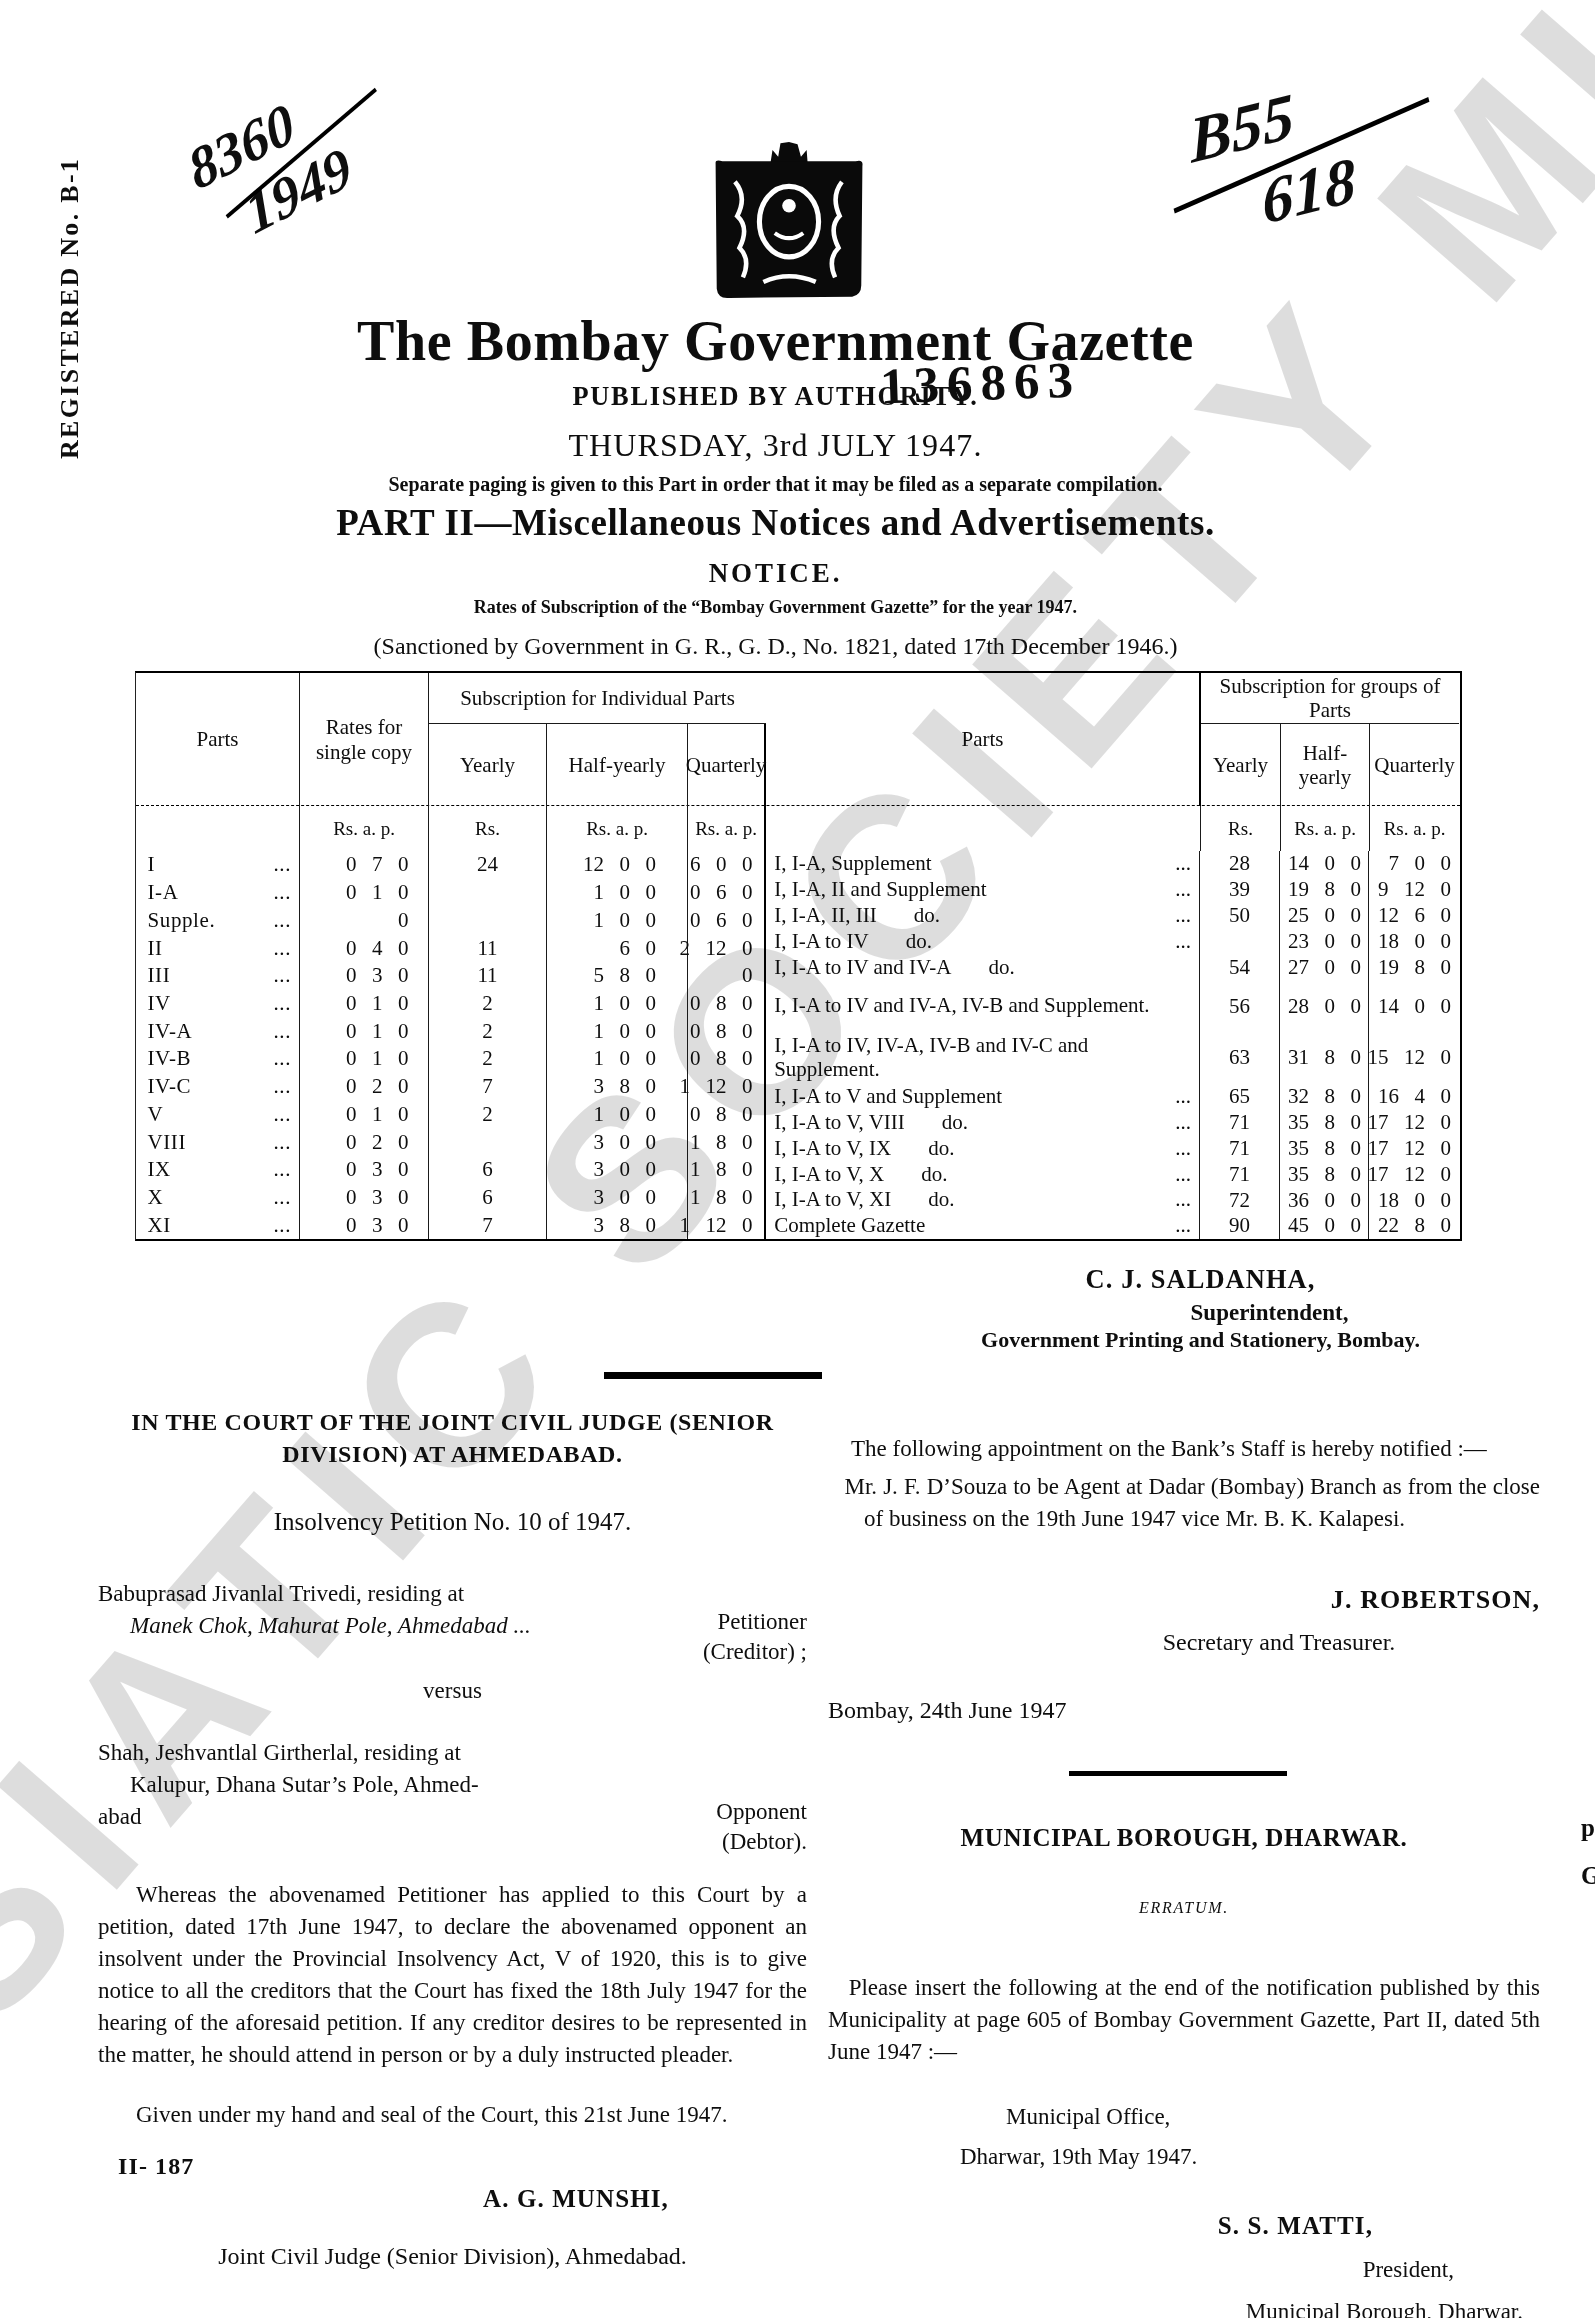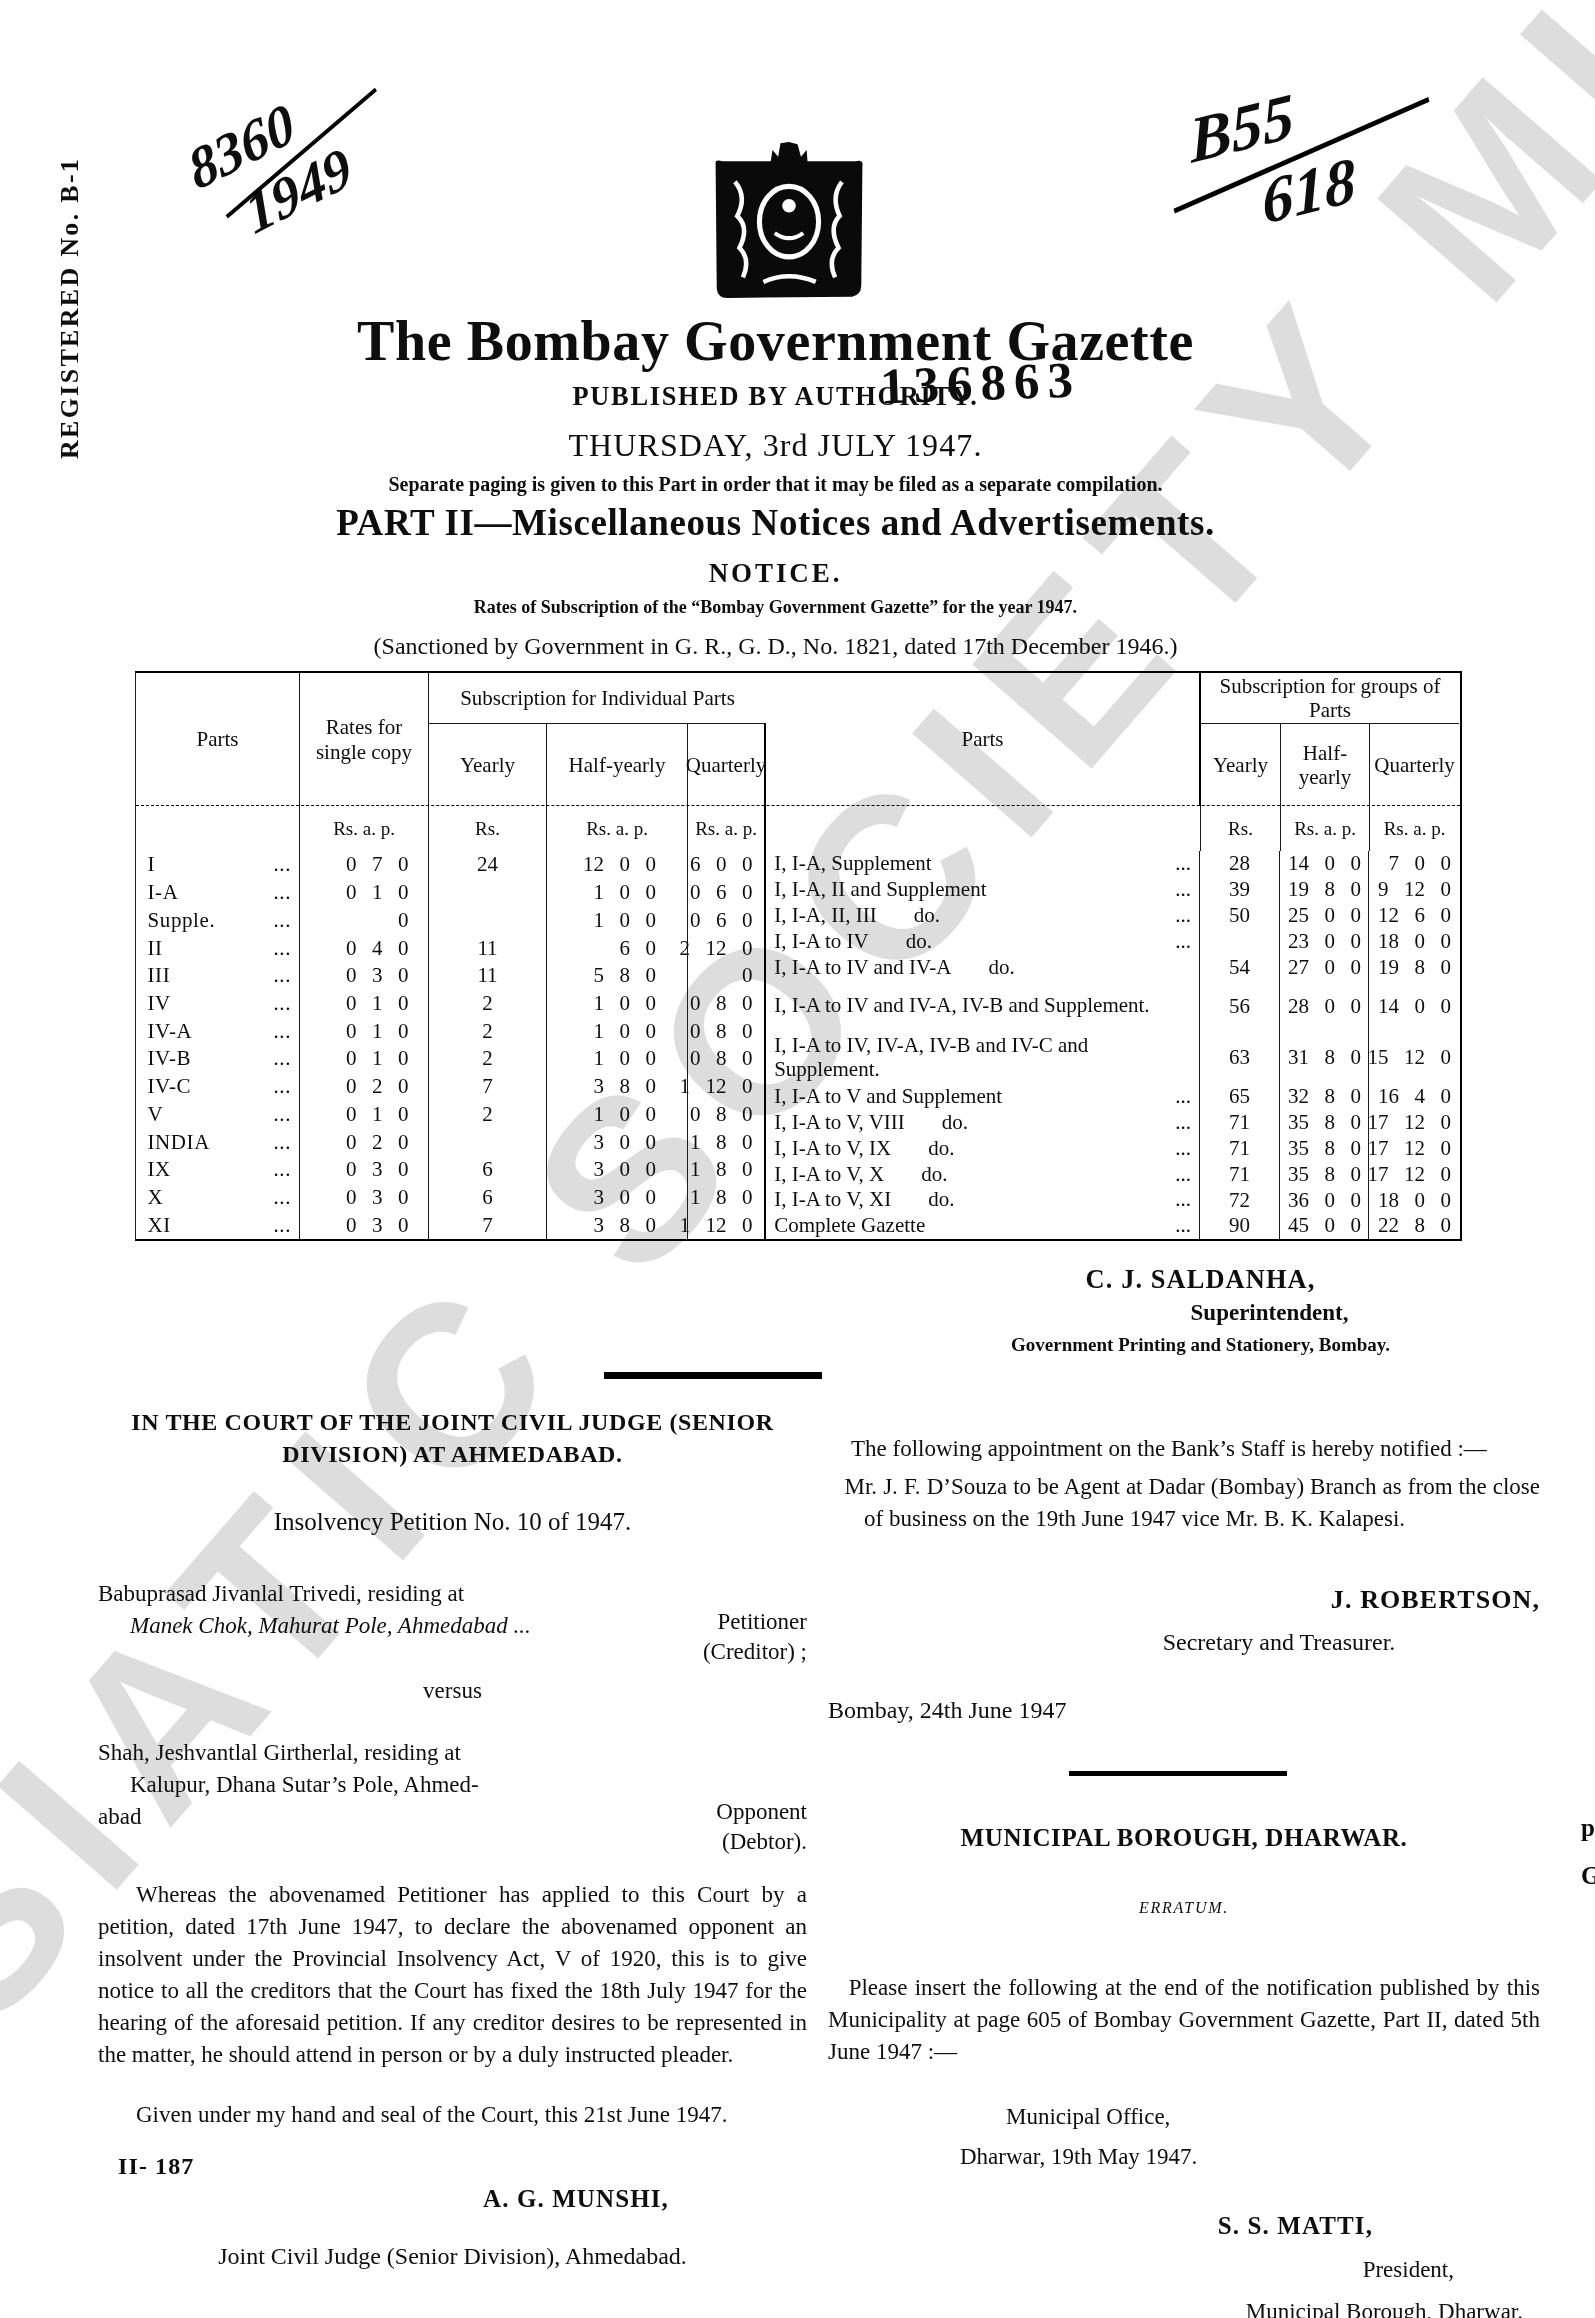--- a/index.html
+++ b/index.html
@@ -52,21 +52,21 @@
   .gpart{padding-left:9.2px;line-height:1.12;}
   .dots{margin-left:auto;padding-right:8px;}
   .ditto{margin-left:37px;}
   .num{justify-content:flex-end;word-spacing:10.3px;white-space:pre;}
   .pr30{padding-right:19.5px;} .pr40{padding-right:31px;} .pr18{padding-right:11.5px;} .pr20{padding-right:7px;}
   .ctr{justify-content:center;}
   
   .saldanha{position:absolute;left:919px;top:1264px;width:563px;text-align:center;font-weight:bold;}
   .saldanha .n{font-size:26.4px;letter-spacing:1.1px;}
   .saldanha .t{font-size:23px;padding-left:138px;margin-top:4.6px;}
-  .saldanha .d{font-size:19px;margin-top:8px;}
+  .saldanha .d{font-size:22px;margin-top:1px;}
   
   .sect-div{position:absolute;left:604px;top:1372px;width:218px;height:6.9px;background:#000;}
   
   .colL{position:absolute;left:98px;top:1406px;width:709px;font-size:23px;line-height:32px;}
   .colR{position:absolute;left:828px;top:1401px;width:712px;font-size:23px;line-height:32px;}
   .h-court{font-weight:bold;font-size:24px;text-align:center;line-height:32px;letter-spacing:0.6px;}
   .pet-no{text-align:center;font-size:25px;margin-top:36px;}
   .party{position:relative;margin-top:40px;}
   .party .ind{padding-left:32px;}
   .party .role{position:absolute;right:0;text-align:right;line-height:30px;}
@@ -263,21 +263,21 @@
               <span>V</span>
               <span class="dots">...</span>
             </div>
             <div class="cell num pr30 b-r2">0 1 0</div>
             <div class="cell ctr b-r2">2</div>
             <div class="cell num pr40 b-r2">1 0 0</div>
             <div class="cell num pr18 b-r5">0 8 0</div>
           </div>
         <div class="lrow">
             <div class="cell part b-r2">
-              <span>INDIA</span>
+              <span>VIII</span>
               <span class="dots">...</span>
             </div>
             <div class="cell num pr30 b-r2">0 2 0</div>
             <div class="cell ctr b-r2"></div>
             <div class="cell num pr40 b-r2">3 0 0</div>
             <div class="cell num pr18 b-r5">1 8 0</div>
           </div>
         <div class="lrow">
             <div class="cell part b-r2">
               <span>IX</span>

